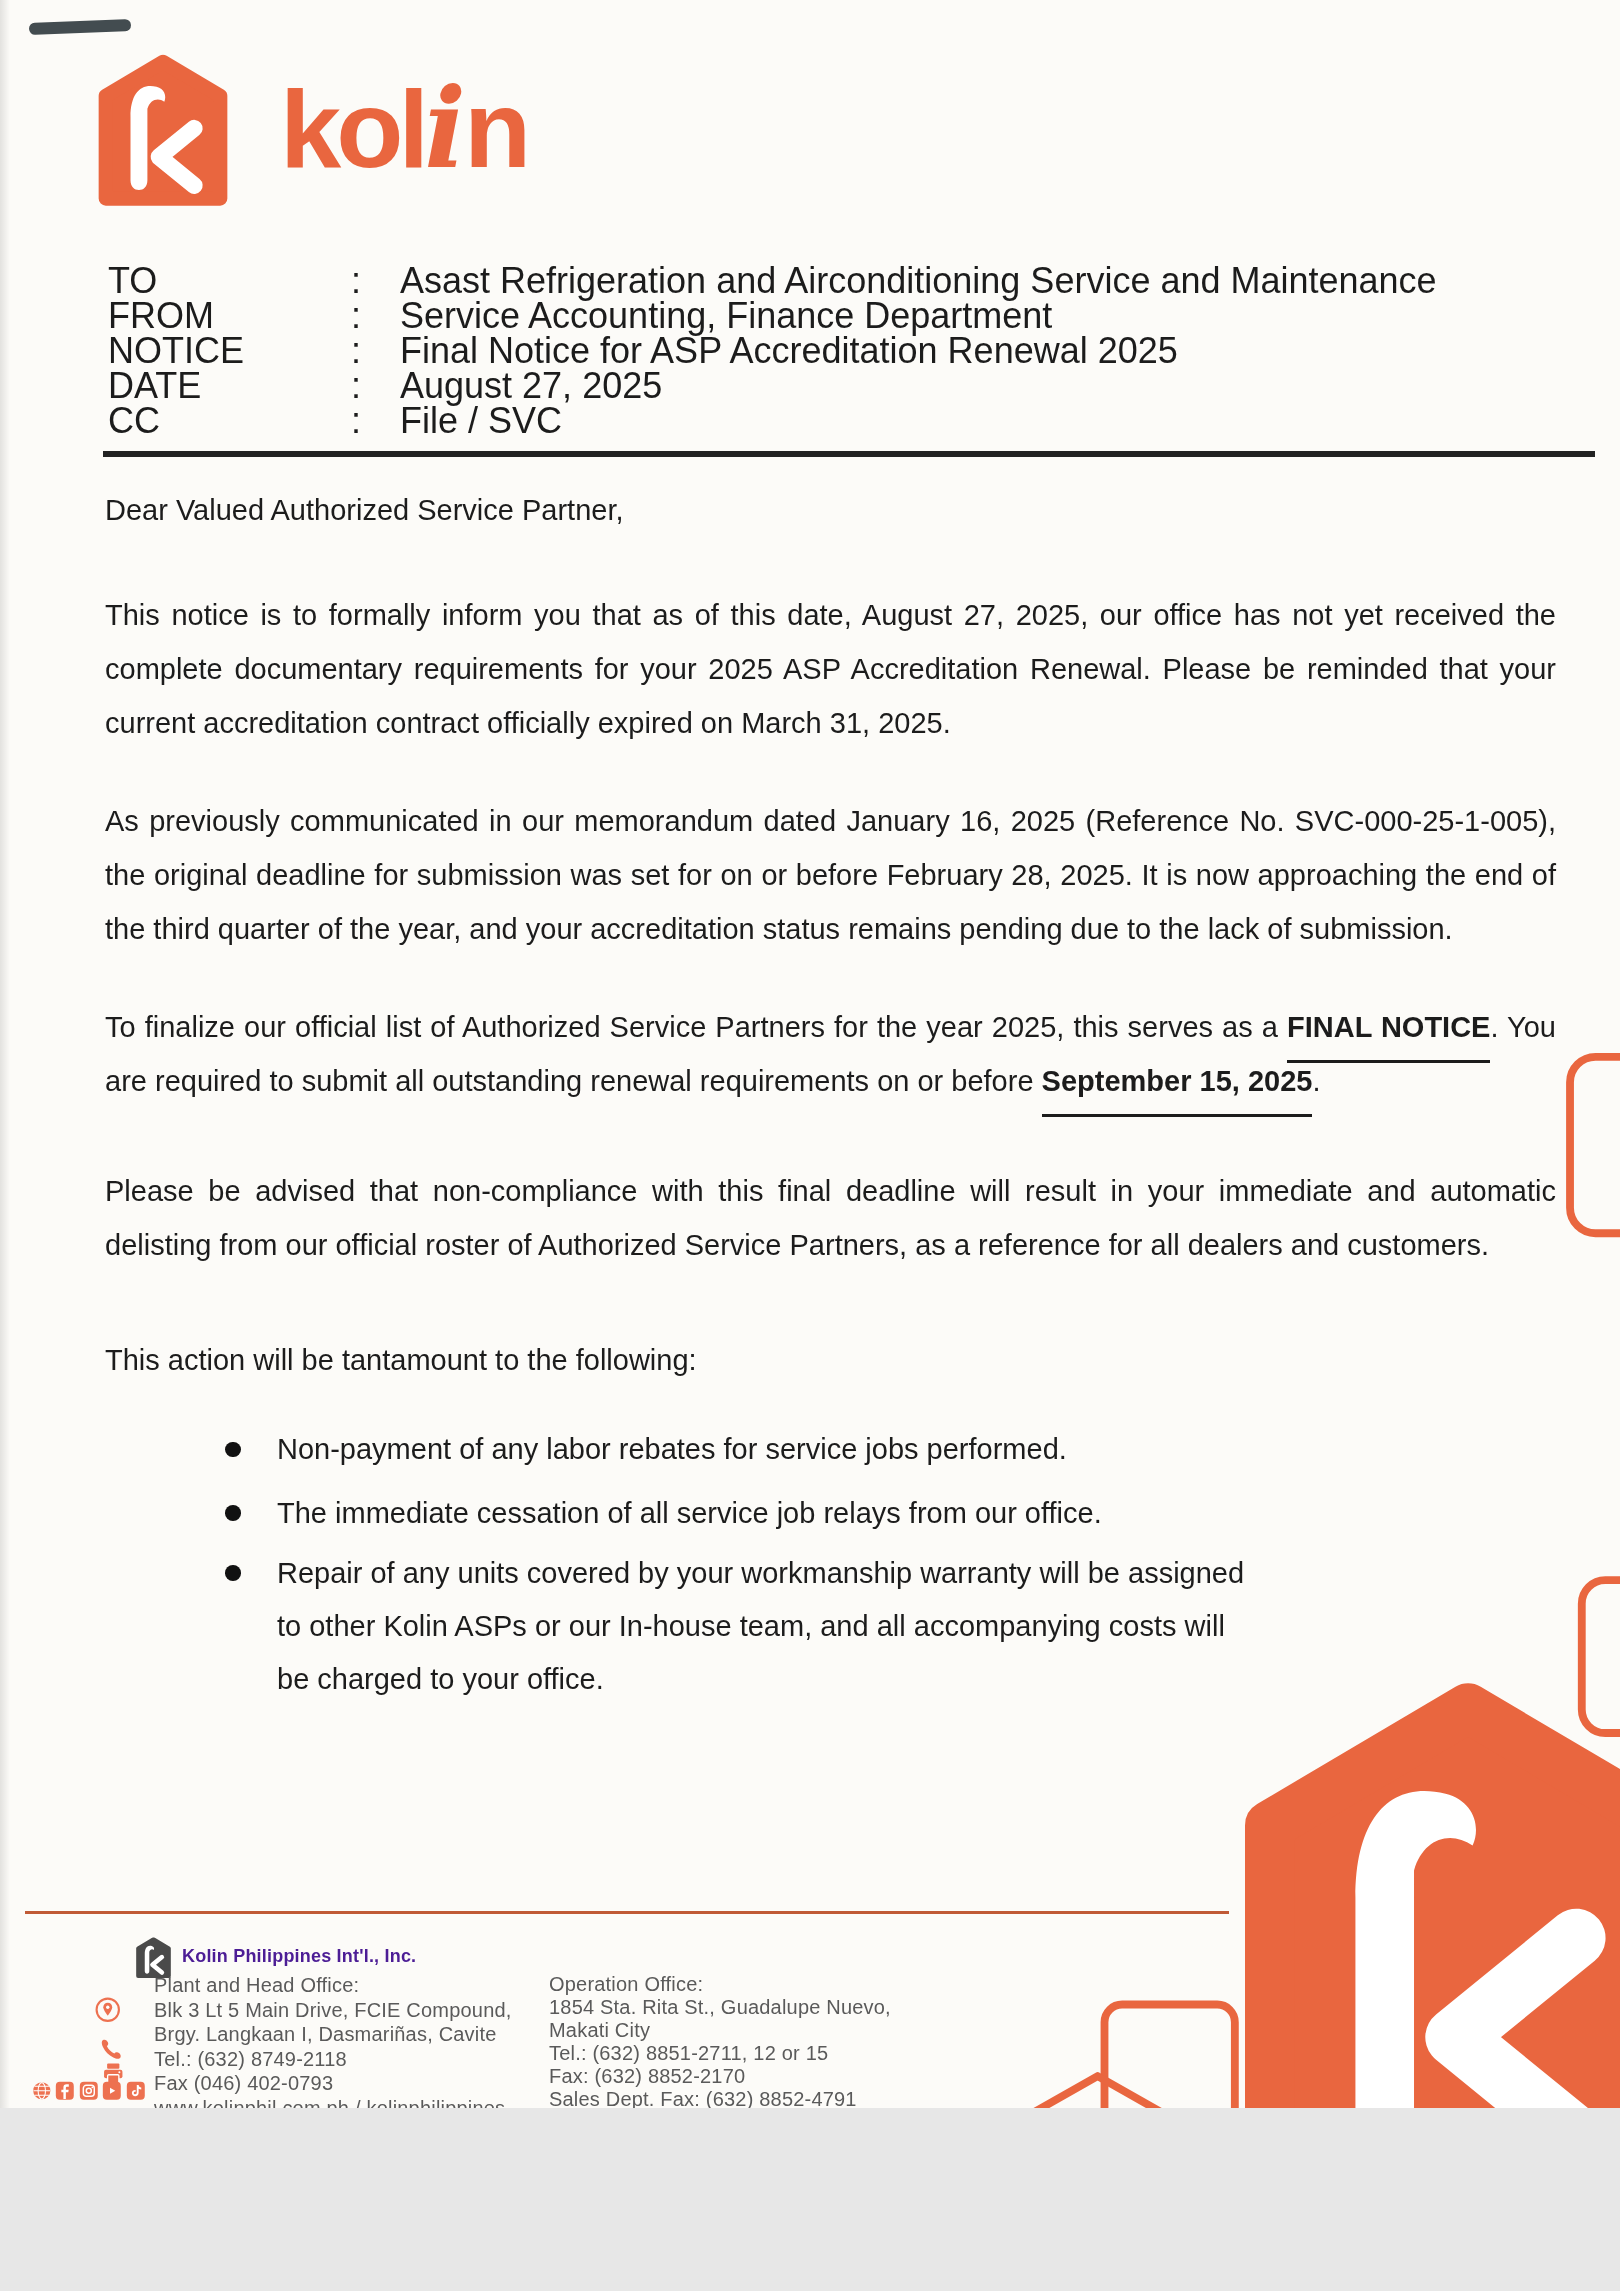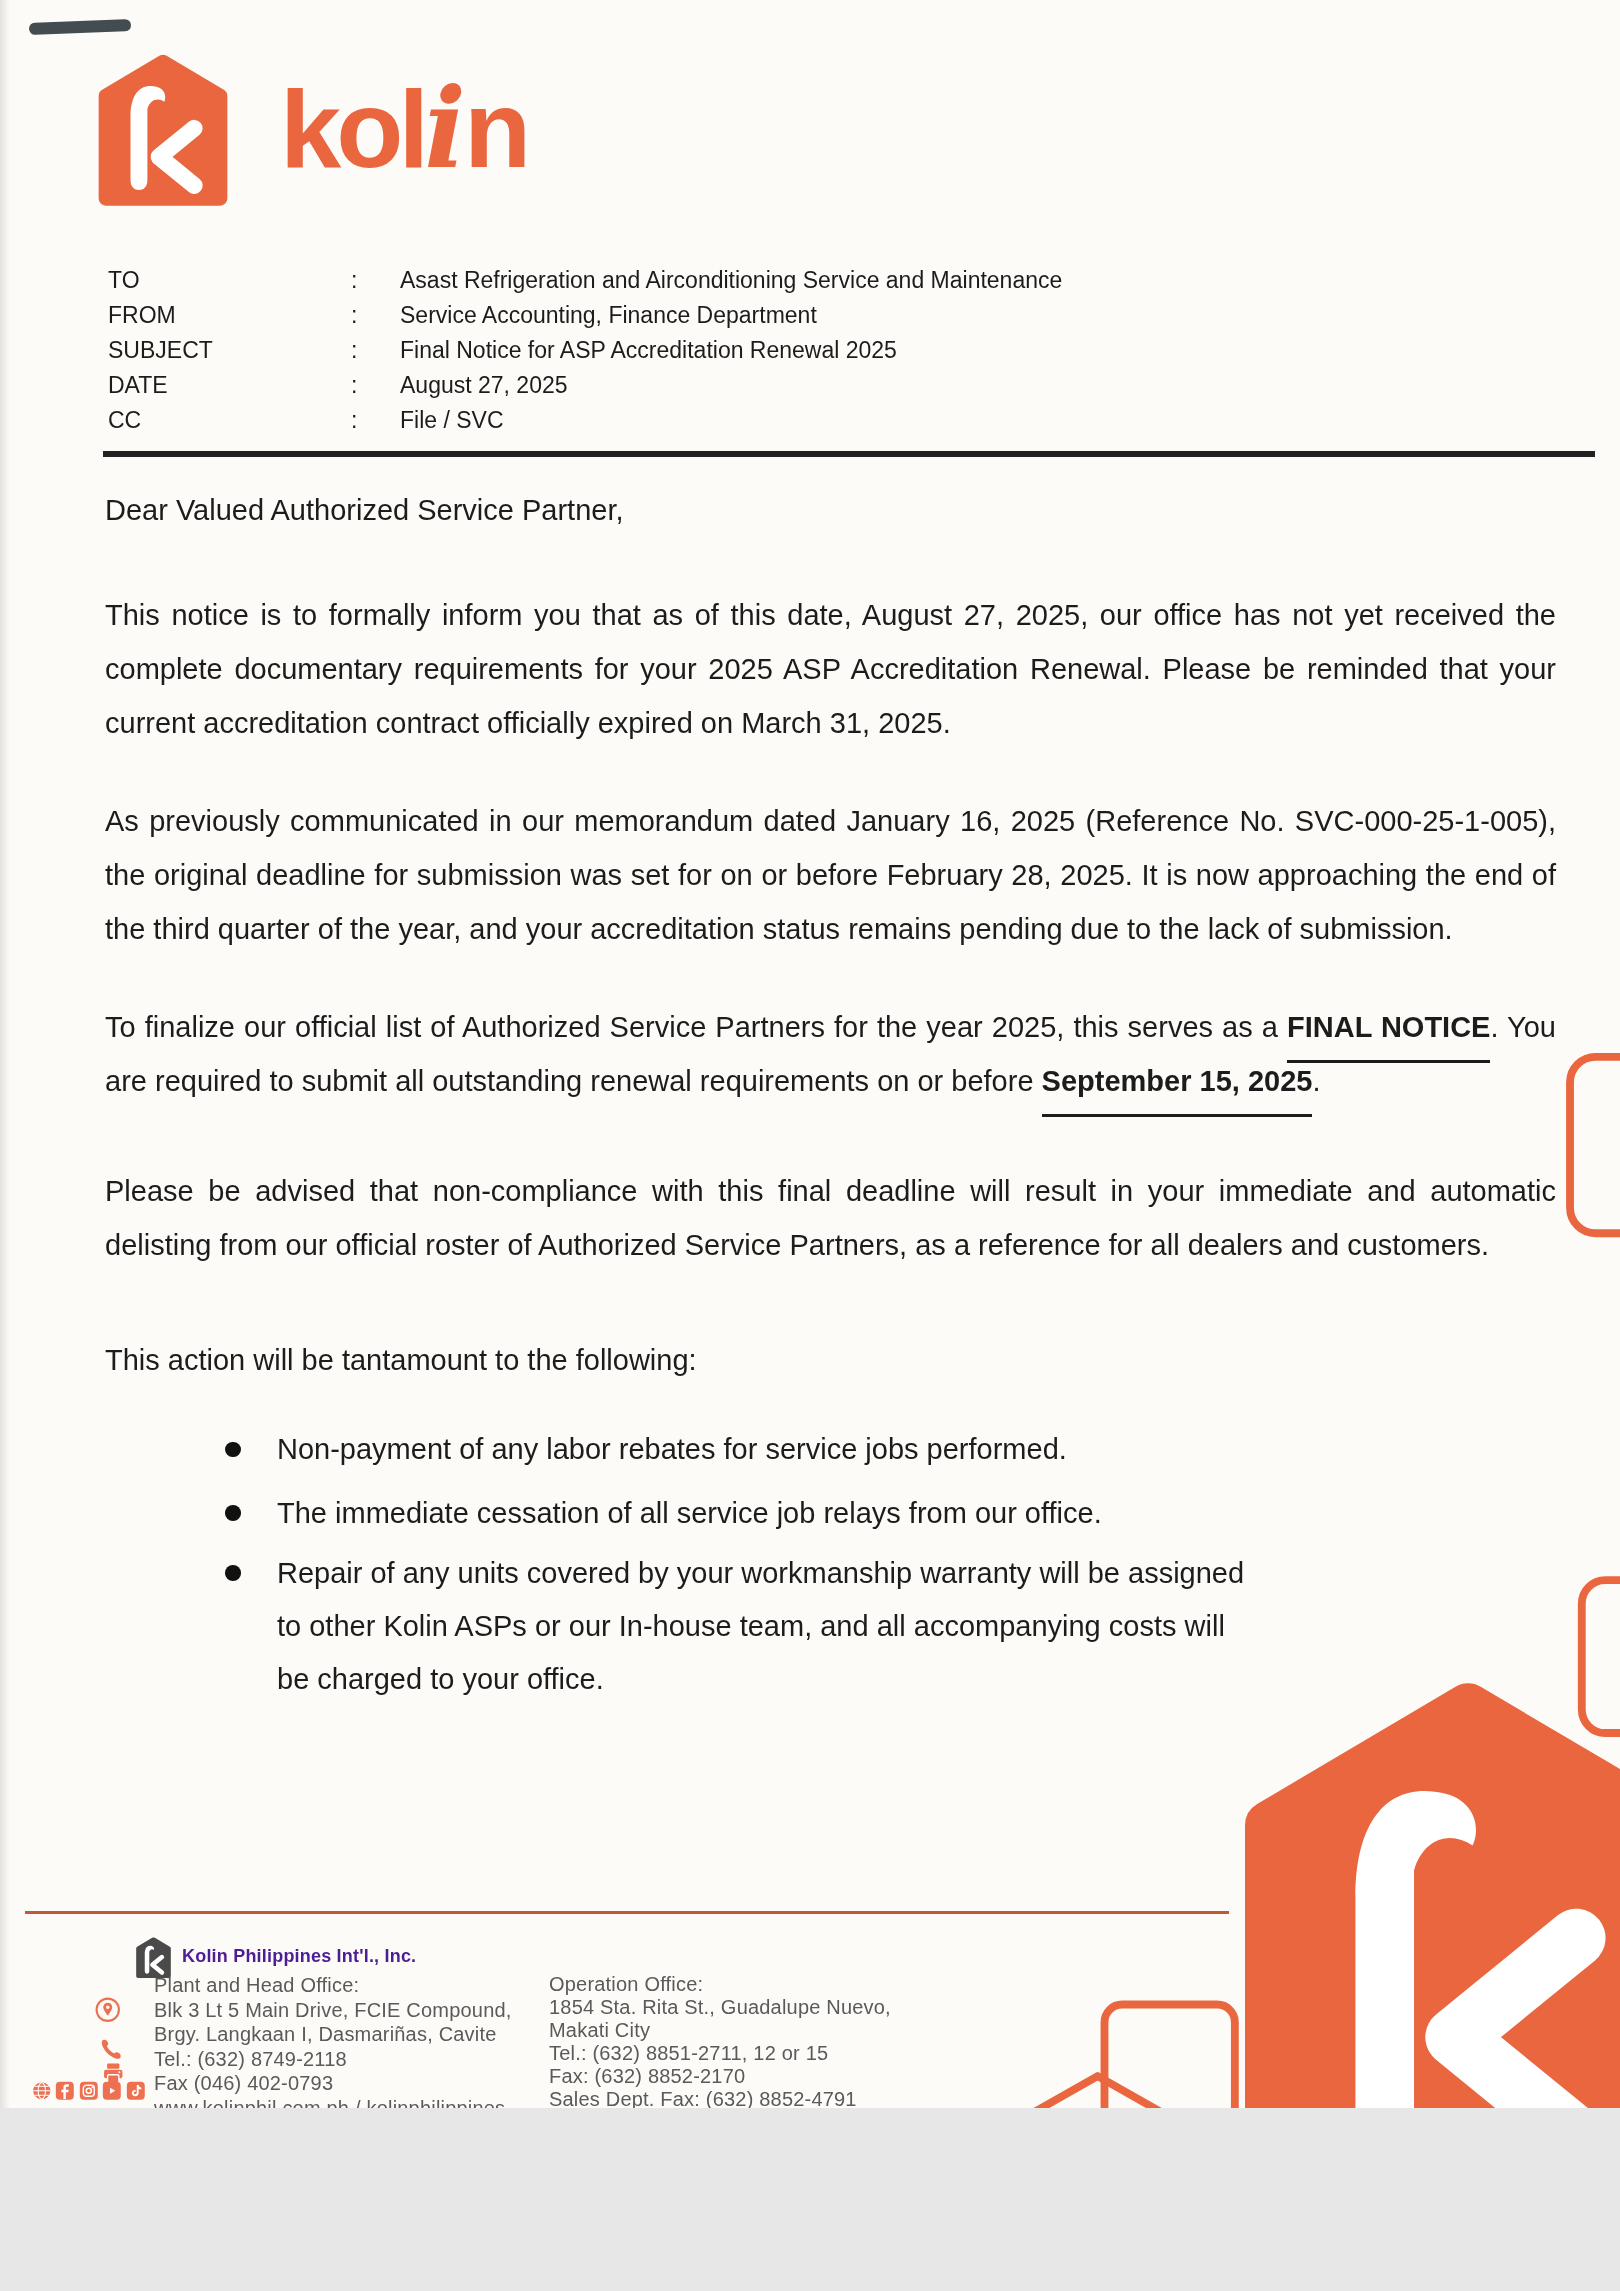--- a/index.html
+++ b/index.html
@@ -18,21 +18,21 @@
   .edge-shade{position:absolute;left:0;top:0;width:9.8px;height:100%;
     background:linear-gradient(to right,rgba(0,0,0,.10),rgba(0,0,0,0));}
   .bottom-scan-line{position:absolute;left:361px;top:2276px;width:1264px;height:2px;
     background:#8f8f8f;opacity:.55;transform:rotate(.4deg);}
   
   .logo-icon{position:absolute;left:98px;top:54px;color:var(--brand_orange);}
   .wordmark{position:absolute;left:280px;top:74px;font-size:110px;font-weight:700;
     letter-spacing:-4.9px;line-height:1;color:var(--brand_orange);}
   .wordmark .wm-i{font-family:"DejaVu Serif",serif;font-style:italic;font-weight:700;letter-spacing:-2px;}
   
-  .meta{position:absolute;left:108px;top:263px;font-size:23px;line-height:35px;}
+  .meta{position:absolute;left:108px;top:263px;font-size:36px;line-height:35px;}
   .meta-row{display:flex;}
   .meta-label{width:243px;}
   .meta-sep{width:49px;}
   .meta-value{white-space:nowrap;}
   .rule{position:absolute;left:103px;top:451px;width:1492px;height:5.9px;background:#222;}
   
   .bodytext{position:absolute;left:105px;width:1451px;font-size:29px;line-height:54px;
     text-align:justify;}
   .salutation{top:483px;text-align:left;}
   .p1{top:588px;} .p2{top:794px;} .p3{top:1000px;} .p4{top:1164px;}
@@ -105,21 +105,21 @@
         <span class="meta-label">TO</span>
         <span class="meta-sep">:</span>
         <span class="meta-value">Asast Refrigeration and Airconditioning Service and Maintenance</span>
       </div>
       <div class="meta-row">
         <span class="meta-label">FROM</span>
         <span class="meta-sep">:</span>
         <span class="meta-value">Service Accounting, Finance Department</span>
       </div>
       <div class="meta-row">
-        <span class="meta-label">SUBJECT</span>
+        <span class="meta-label">NOTICE</span>
         <span class="meta-sep">:</span>
         <span class="meta-value">Final Notice for ASP Accreditation Renewal 2025</span>
       </div>
       <div class="meta-row">
         <span class="meta-label">DATE</span>
         <span class="meta-sep">:</span>
         <span class="meta-value">August 27, 2025</span>
       </div>
       <div class="meta-row">
         <span class="meta-label">CC</span>

